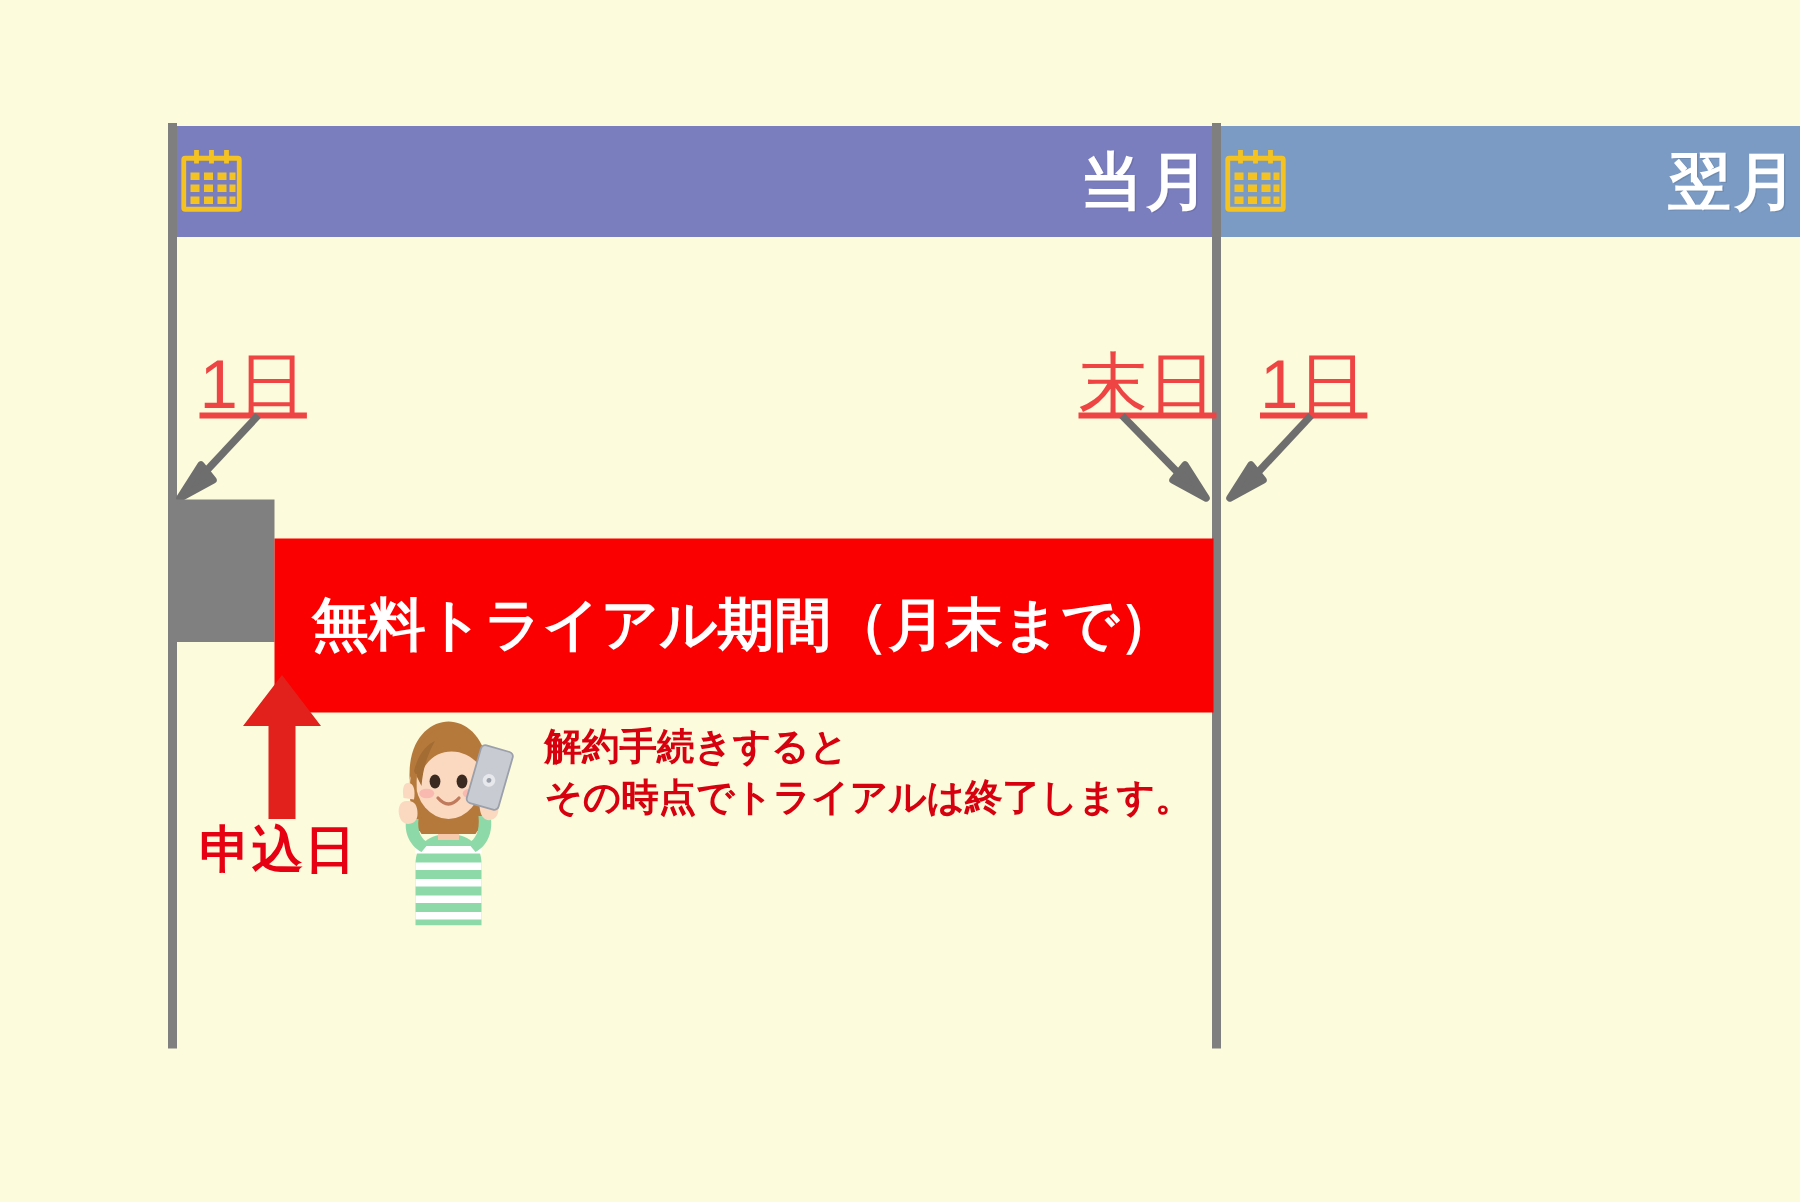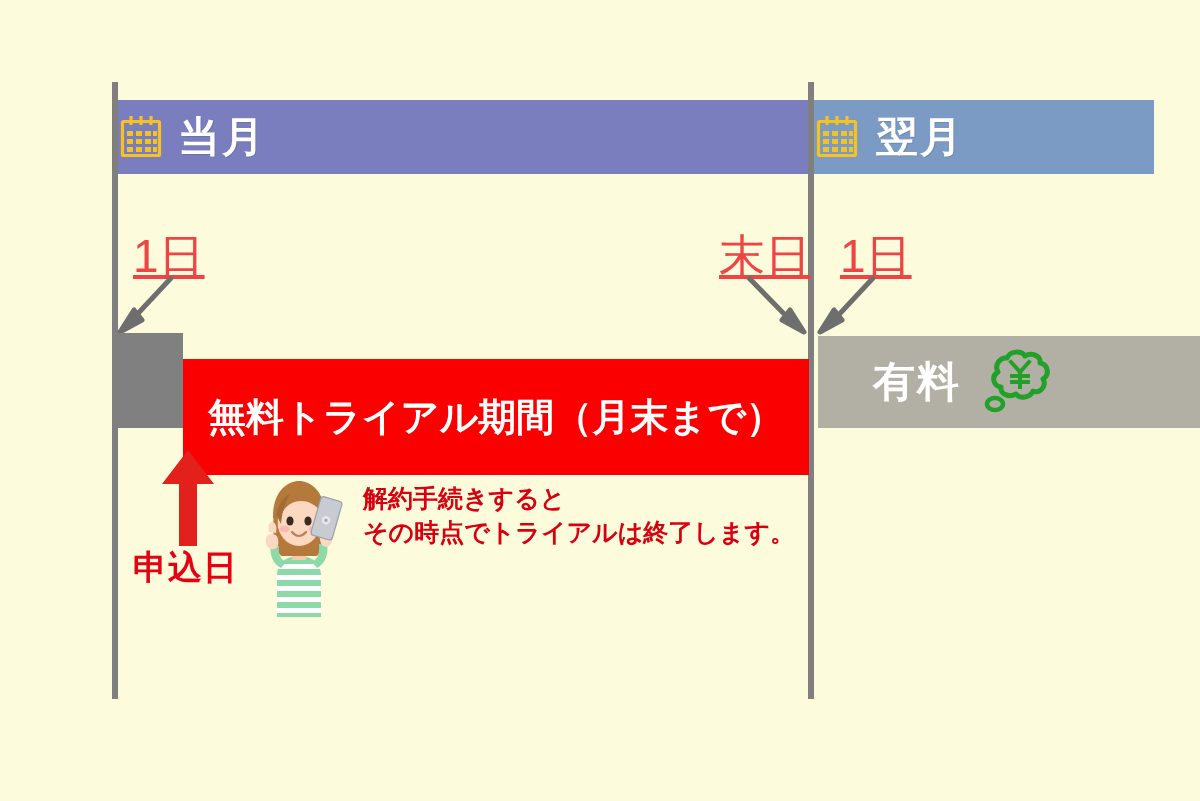--- a/index.html
+++ b/index.html
@@ -26,30 +26,30 @@
     position: absolute;
     width: 6px;
     background: #7F7F7F;
   }
   .vrule.left  { left: 112px; top: 82px; height: 617px; }
   .vrule.mid   { left: 808px; top: 82px; height: 617px; }
 
   
   .month-bar {
     position: absolute;
-    top: 100px;
+    top: 84px;
     height: 74px;
     display: flex;
     align-items: center;
-    justify-content: flex-start;
+    justify-content: space-between;
     gap: 14px;
     box-sizing: border-box;
   }
   .month-bar.current { left: 118px; width: 690px; background: #7B7EBE; }
-  .month-bar.next    { left: 814px; width: 340px; background: #7B9BC4; gap: 16px; }
+  .month-bar.next    { left: 814px; width: 386px; background: #7B9BC4; gap: 16px; }
 
   .month-label {
     color: #FFFFFF;
     font-size: 42px;
     font-weight: bold;
     letter-spacing: 2px;
     line-height: 1;
     text-shadow: 1px 1px 0 rgba(0,0,0,.10);
   }
 
@@ -271,38 +271,20 @@
       </g>
     </svg>
   </div>
 
   <div class="bar-dark"></div>
 
   <div class="bar-red">
     <span class="bar-red-text">無料トライアル期間（月末まで）</span>
   </div>
 
-  <div class="bar-paid">
-    <span class="paid-text">有料</span>
-    <span class="yen-bubble">
-      <svg viewBox="0 0 72 66" aria-hidden="true">
-        <path d="M24 9 C27 2 38 1 42 7 C49 3 58 7 57 14 C65 15 67 26 60 30
-                 C64 37 57 45 50 42 C47 49 37 50 33 45 C26 49 17 45 18 38
-                 C10 37 8 27 15 23 C11 16 17 8 24 9 Z" fill="none" stroke="#22A02A" stroke-width="5" stroke-linejoin="round"></path>
-        <ellipse cx="12" cy="55" rx="8" ry="6" fill="none" stroke="#22A02A" stroke-width="4.5"></ellipse>
-        <g stroke="#22A02A" stroke-width="4" stroke-linecap="square" fill="none">
-          <line x1="28" y1="13" x2="37" y2="23"></line>
-          <line x1="46" y1="13" x2="37" y2="23"></line>
-          <line x1="37" y1="23" x2="37" y2="38"></line>
-          <line x1="29" y1="27" x2="45" y2="27"></line>
-          <line x1="29" y1="33" x2="45" y2="33"></line>
-        </g>
-      </svg>
-    </span>
-  </div>
 
   <div class="red-up-arrow">
     <svg viewBox="0 0 52 96" aria-hidden="true">
       <polygon points="26,0 52,34 35,34 35,96 17,96 17,34 0,34" fill="#E2211C"></polygon>
     </svg>
   </div>
 
   <div class="apply-label">申込日</div>
 
   <div class="note">解約手続きすると

